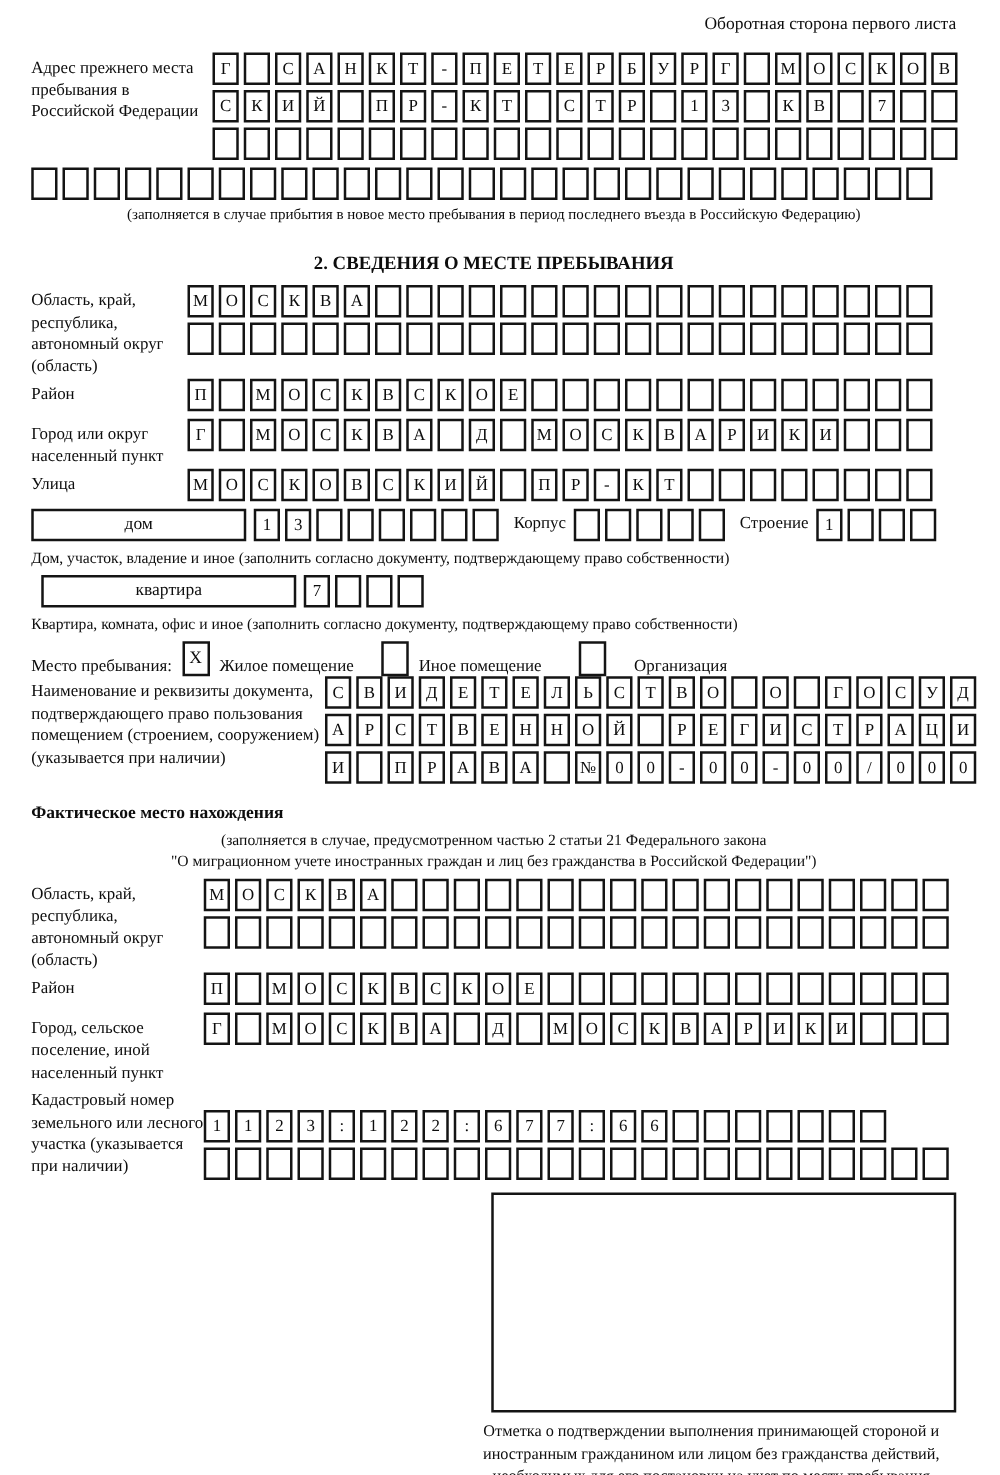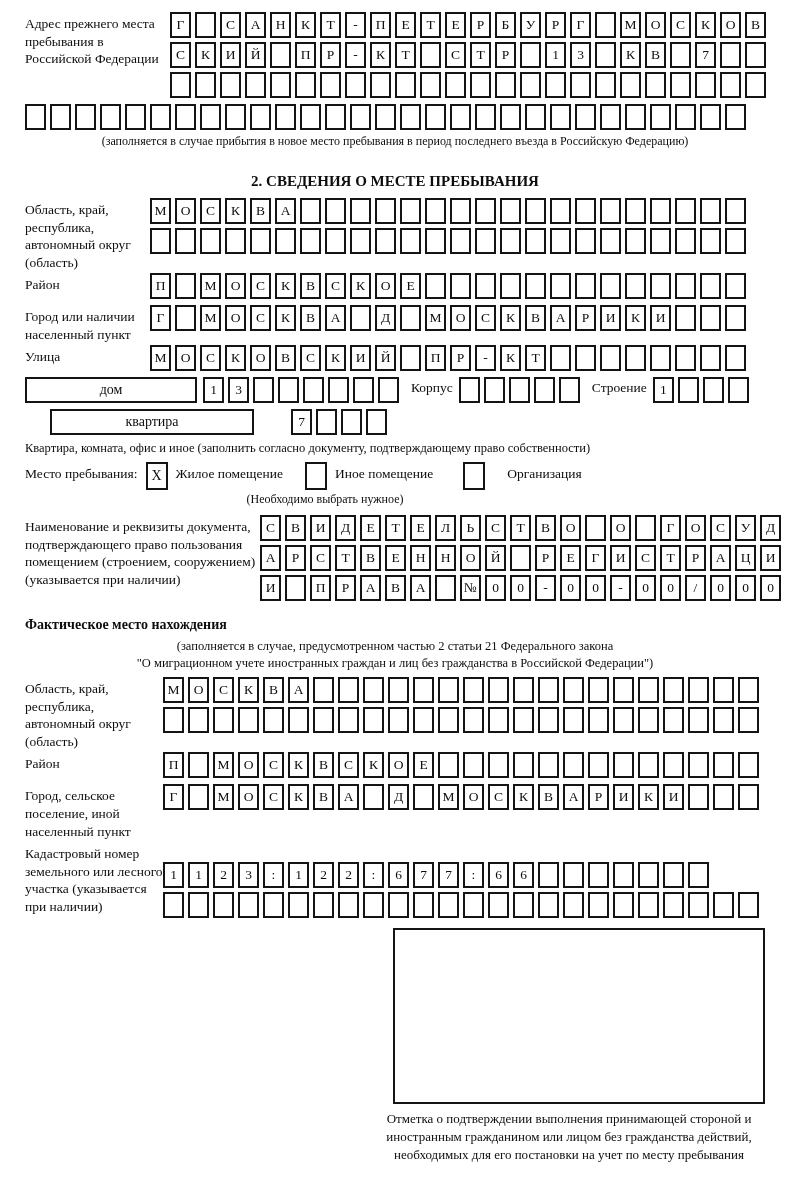--- a/index.html
+++ b/index.html
@@ -17,33 +17,34 @@
         display:flex;align-items:center;justify-content:center;font-size:13.5px;}
   .caption{font-size:12px;text-align:center;margin:2px 0 24px;}
   .caption-left{font-size:12.5px;text-align:left;margin:1px 0 6px;}
   .section-title{text-align:center;font-weight:bold;font-size:15px;margin:21px 0 8px;}
   .sub-title{font-weight:bold;font-size:14px;margin:12px 0 6px;}
   .widebox{border:2px solid #141414;height:22px;display:flex;align-items:center;justify-content:center;
            font-size:14px;margin-right:6px;}
   .inline-lbl{font-size:13.5px;padding:3px 6px 0 8px;white-space:nowrap;text-align:right;}
   .checkbox{flex:0 0 auto;width:18px;height:24px;border:2px solid #141414;display:flex;align-items:center;
             justify-content:center;font-size:14px;margin:0 8px;}
-  .stay-row{display:flex;align-items:flex-start;font-size:13.5px;margin:4px 0 0;}
+  .stay-row{display:flex;align-items:flex-end;font-size:13.5px;margin:4px 0 0;}
   .stay-row .opt-label{padding-top:4px;}
   .stay-note{font-size:12px;margin:2px 0 8px 150px;width:300px;text-align:center;}
   .note-center{font-size:12.5px;text-align:center;margin:0 0 2px;}
   .confirm-box{width:368px;height:172px;border:2px solid #141414;margin:6px 0 6px auto;}
   .confirm-note{width:392px;margin-left:auto;font-size:13px;line-height:1.4;text-align:center;}
   .mb6{margin-bottom:6px;}
 </style>
 </head>
 <body>
 
 <div class="page">
 
+  <div class="top-header">Оборотная сторона первого листа</div>
 
   <div class="frow">
     <div class="flabel">Адрес прежнего места пребывания в Российской Федерации</div>
     <div class="cellcol">
       <div class="cells">
           <div class="cell">Г</div>
           <div class="cell"></div>
           <div class="cell">С</div>
           <div class="cell">А</div>
           <div class="cell">Н</div>
@@ -238,21 +239,21 @@
         <div class="cell"></div>
         <div class="cell"></div>
         <div class="cell"></div>
         <div class="cell"></div>
         <div class="cell"></div>
         <div class="cell"></div>
       </div>
   </div>
 
   <div class="frow">
-    <div class="flabel w125">Город или наличии населенный пункт</div>
+    <div class="flabel w125">Город или округ населенный пункт</div>
     <div class="cells">
         <div class="cell">Г</div>
         <div class="cell"></div>
         <div class="cell">М</div>
         <div class="cell">О</div>
         <div class="cell">С</div>
         <div class="cell">К</div>
         <div class="cell">В</div>
         <div class="cell">А</div>
         <div class="cell"></div>
@@ -325,42 +326,42 @@
         <div class="cell"></div>
       </div>
     <div class="inline-lbl">Строение</div>
     <div class="cells">
         <div class="cell">1</div>
         <div class="cell"></div>
         <div class="cell"></div>
         <div class="cell"></div>
       </div>
   </div>
-
-  <div class="frow" style="margin-left:25px;gap:31px;">
+  <div class="caption-left">Дом, участок, владение и иное (заполнить согласно документу, подтверждающему право собственности)</div>
+
+  <div class="frow" style="margin-left:8px;">
     <div class="widebox" style="width:200px;">квартира</div>
     <div class="cells">
         <div class="cell">7</div>
         <div class="cell"></div>
         <div class="cell"></div>
         <div class="cell"></div>
       </div>
   </div>
   <div class="caption-left">Квартира, комната, офис и иное (заполнить согласно документу, подтверждающему право собственности)</div>
 
   <div class="stay-row">
     <span class="opt-label">Место пребывания:</span>
     <span class="checkbox">X</span>
     <span class="opt-label">Жилое помещение</span>
     <span class="checkbox" style="margin-left:22px;"></span>
     <span class="opt-label">Иное помещение</span>
     <span class="checkbox" style="margin-left:30px;"></span>
     <span class="opt-label" style="margin-left:14px;">Организация</span>
   </div>
-  <div class="stay-note">(Необходимо выбрать нужное)</div>
 
   <div class="frow">
     <div class="flabel w230">Наименование и реквизиты документа, подтверждающего право пользования помещением (строением, сооружением) (указывается при наличии)</div>
     <div class="cellcol">
       <div class="cells">
           <div class="cell">С</div>
           <div class="cell">В</div>
           <div class="cell">И</div>
           <div class="cell">Д</div>
           <div class="cell">Е</div>

